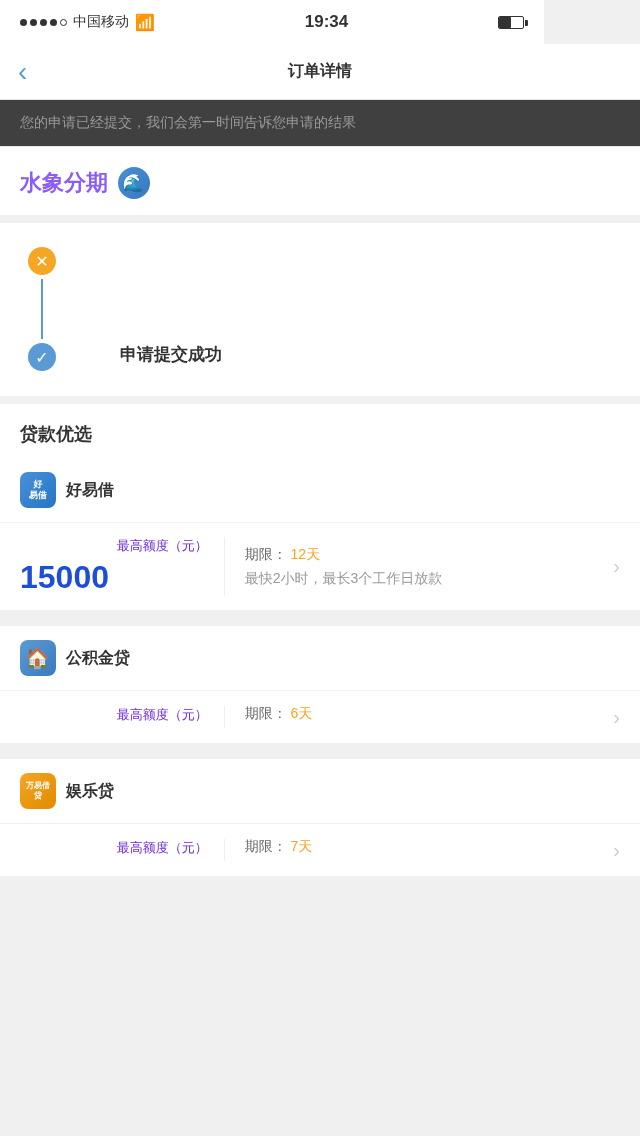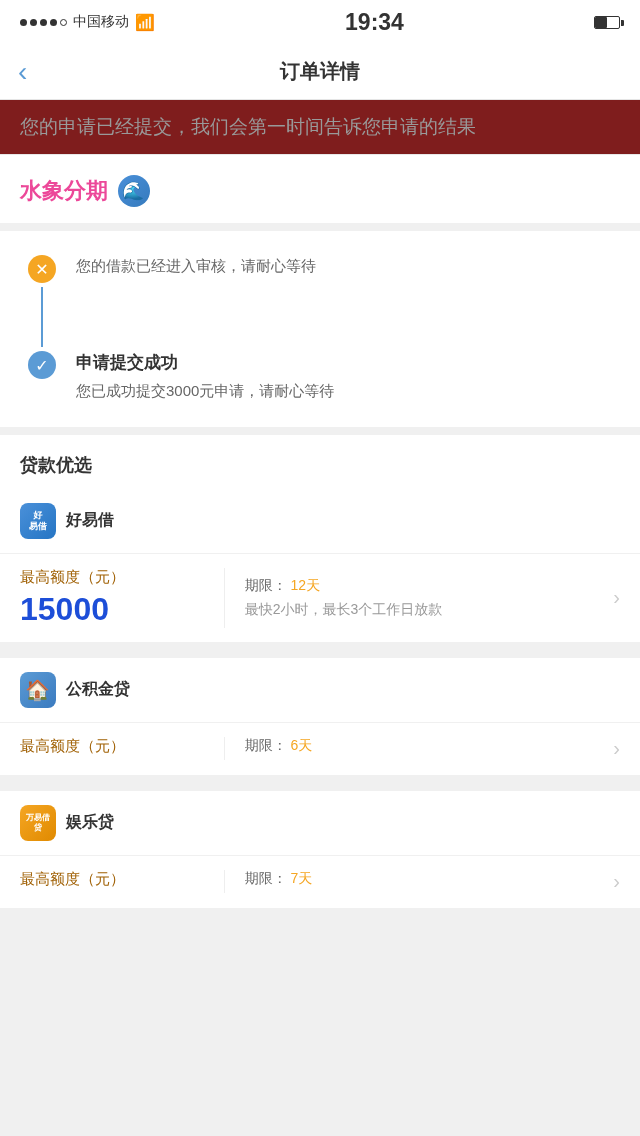--- a/index.html
+++ b/index.html
@@ -7,21 +7,21 @@
     body {
       width: 640px;
       min-height: 1136px;
       background: #f0f0f0;
       font-family: -apple-system, "PingFang SC", "Helvetica Neue", sans-serif;
       color: #333;
     }
 
     
     .status-bar {
-      width: 640px;
+      width: 544px;
       height: 44px;
       background: #fff;
       display: flex;
       align-items: center;
       justify-content: space-between;
       padding: 0 20px;
     }
     .status-left {
       display: flex;
       align-items: center;
@@ -29,21 +29,21 @@
       font-size: 14px;
       color: #333;
     }
     .status-dots {
       display: flex; gap: 3px;
     }
     .dot {
       width: 7px; height: 7px; border-radius: 50%; background: #333;
     }
     .dot.empty { background: transparent; border: 1.5px solid #333; }
-    .status-time { font-size: 23px; font-weight: 600; color: #333; }
+    .status-time { font-size: 17px; font-weight: 600; color: #333; }
     .status-right { display: flex; align-items: center; gap: 6px; }
     .battery {
       width: 26px; height: 13px; border: 1.5px solid #333; border-radius: 2px; position: relative;
     }
     .battery::after {
       content:''; position:absolute; right:-5px; top:3px; width:3px; height:6px; background:#333; border-radius:0 1px 1px 0;
     }
     .battery-fill { width: 50%; height: 100%; background: #333; border-radius: 1px; }
 
     
@@ -58,47 +58,47 @@
       border-bottom: 1px solid #e5e5e5;
     }
     .nav-back {
       position: absolute;
       left: 18px;
       font-size: 22px;
       color: #5b9bd5;
       cursor: pointer;
     }
     .nav-title {
-      font-size: 20px;
+      font-size: 16px;
       font-weight: 600;
       color: #333;
     }
 
     
     .notice-bar {
-      background: #7f1d1d;
+      background: #404040;
       padding: 14px 20px;
-      font-size: 19px;
+      font-size: 14px;
       color: #999;
       border-bottom: 1px solid #e8e8e8;
     }
 
     
     .brand-section {
       background: #fff;
       padding: 20px 20px 16px 20px;
       display: flex;
       align-items: center;
       gap: 10px;
       border-bottom: 8px solid #f0f0f0;
     }
     .brand-name {
       font-size: 22px;
       font-weight: 600;
-      color: #ec4899;
+      color: #8b5cf6;
       font-family: Liberation Serif, serif;
     }
     .brand-icon {
       width: 32px; height: 32px;
       background: linear-gradient(135deg, #4a90d9, #357abd);
       border-radius: 50%;
       display: flex; align-items: center; justify-content: center;
       font-size: 16px;
     }
 
@@ -192,23 +192,24 @@
       padding: 14px 20px;
       display: flex;
       align-items: center;
     }
     .loan-left {
       flex: 1;
       border-right: 1px solid #eee;
       padding-right: 16px;
     }
     .loan-amount-label {
-      font-size: 15px;
-      color: #a16207;
+      font-size: 13px;
+      color: #6d28d9;
       margin-bottom: 4px;
+      text-align: right;
     }
     .loan-amount {
       font-size: 32px;
       font-weight: 700;
       color: #1d4ed8;
     }
     .loan-right {
       flex: 2;
       padding-left: 20px;
       display: flex;
@@ -273,30 +274,28 @@
   </div>
 </div>
 
 <div class="timeline-section">
   <div class="timeline-item">
     <div class="timeline-line">
       <div class="tl-circle-orange">✕</div>
       <div class="tl-vline"></div>
     </div>
     <div class="tl-content">
-      <div class="tl-desc">您的借款已经进入审核，请耐心等待</div>
     </div>
   </div>
   <div class="timeline-item">
     <div class="timeline-line">
       <div class="tl-circle-blue">✓</div>
     </div>
-    <div class="tl-content" style="padding-bottom:0;">
+    <div class="tl-content" style="padding-bottom:0;margin-left:44px;">
       <div class="tl-title">申请提交成功</div>
-      <div class="tl-desc">您已成功提交3000元申请，请耐心等待</div>
     </div>
   </div>
 </div>
 
 <div class="section-header">
   <span>贷款优选</span>
 </div>
 
 <div class="loan-card">
   <div class="loan-card-header">

